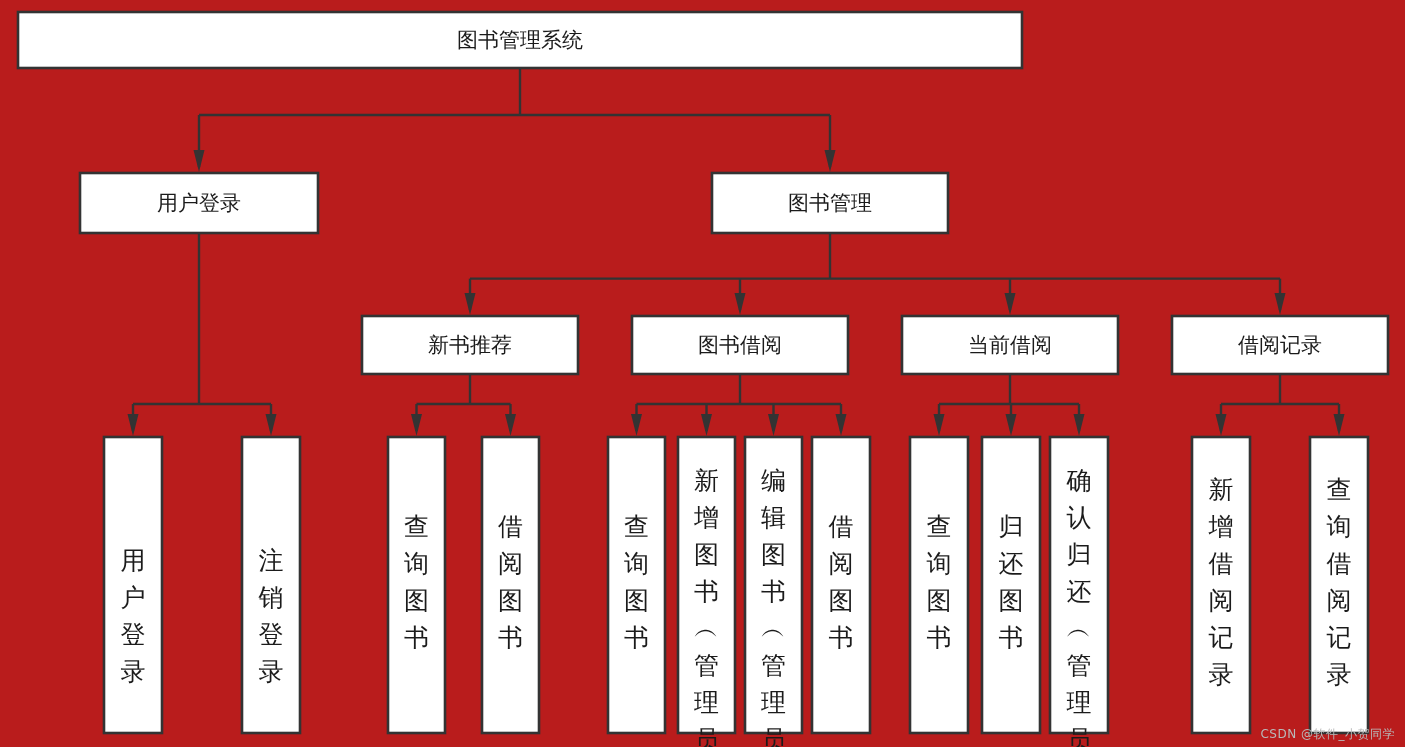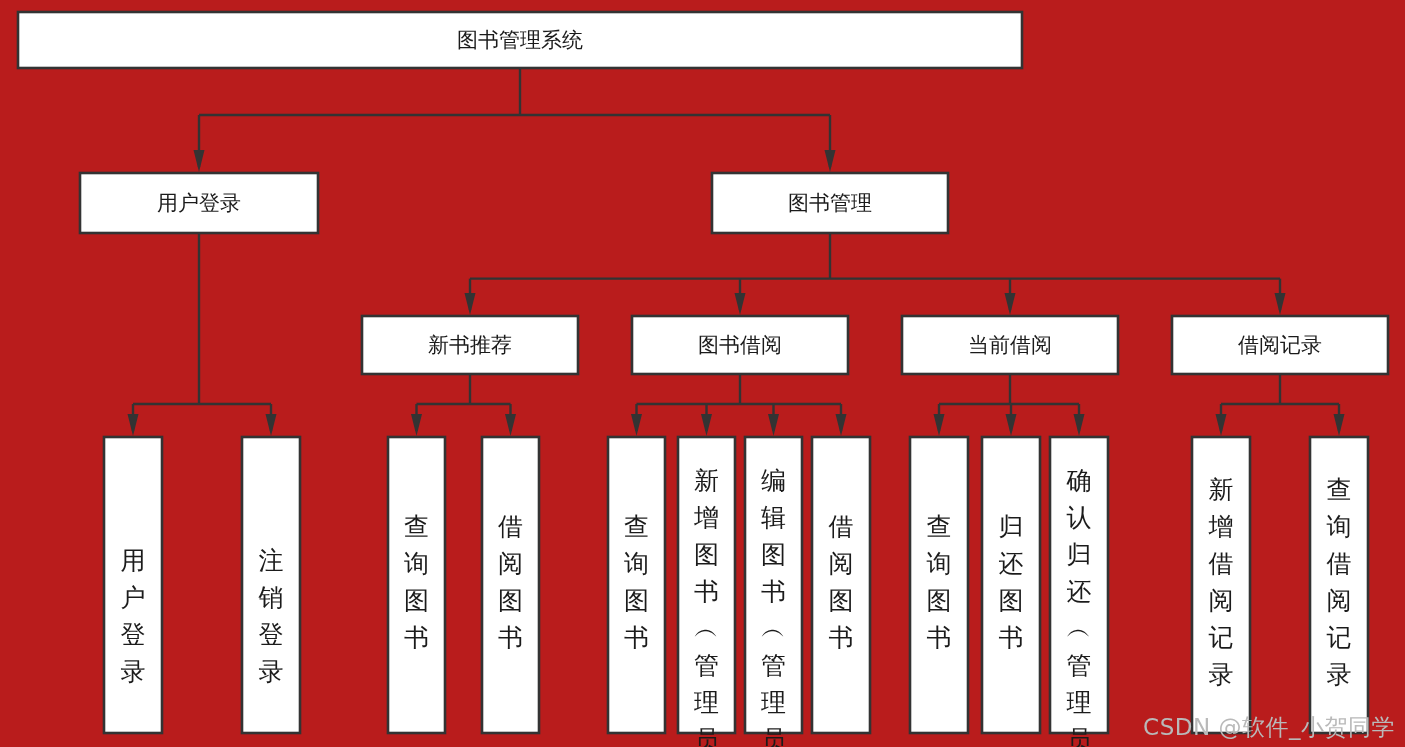--- a/index.html
+++ b/index.html
@@ -50,21 +50,21 @@
     fill: #1b1b1b;
     font-family: "DejaVu Sans", "Liberation Sans", sans-serif;
     font-size: 25px;
     text-anchor: middle;
   }
   .watermark {
     position: absolute;
     right: 10px;
     bottom: 4px;
     font-family: "DejaVu Sans", "Liberation Sans", sans-serif;
-    font-size: 23px;
+    font-size: 12px;
     color: #b9b9b9;
     letter-spacing: 0.5px;
     white-space: nowrap;
     pointer-events: none;
   }
 </style>
 </head>
 <body>
 
 <div id="stage">

